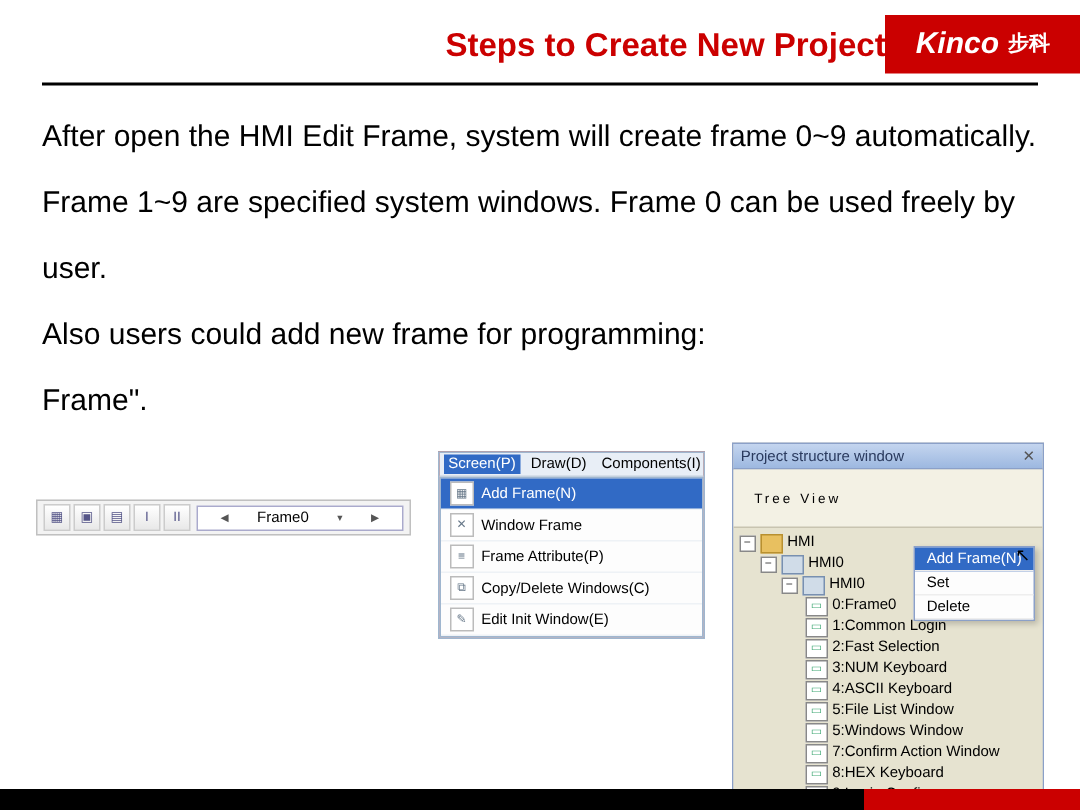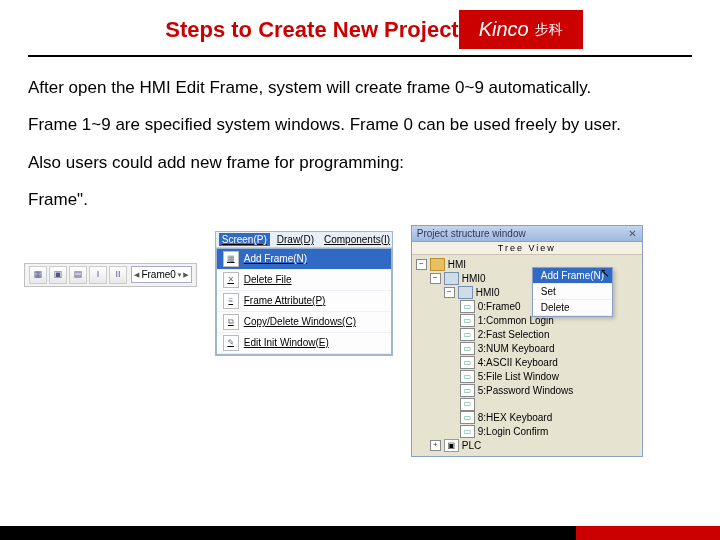--- a/index.html
+++ b/index.html
@@ -7,50 +7,50 @@
     width: 720px;
     height: 540px;
     background: #fff;
     font-family: Arial, sans-serif;
     position: relative;
     overflow: hidden;
   }
   .header {
     display: flex;
     align-items: center;
-    justify-content: center;
+    justify-content: flex-end;
     padding: 10px 0 0 28px;
   }
   .title {
     color: #cb0000;
     font-size: 22px;
     font-weight: bold;
   }
   .brand {
     background: #cb0000;
     color: #fff;
     font-size: 20px;
-    font-weight: normal;
+    font-weight: bold;
     padding: 8px 20px;
     font-style: italic;
   }
   .brand-cn {
     font-style: normal;
     font-size: 14px;
     margin-left: 6px;
     vertical-align: 2px;
   }
   .hr {
     height: 2px;
     background: #000;
     margin: 6px 28px 0 28px;
   }
   .content {
     padding: 12px 28px 0 28px;
-    font-size: 17px;
+    font-size: 20px;
     line-height: 2.2;
     color: #000;
   }
   .content ul {
     list-style: none;
     padding: 0;
     margin: 0;
   }
   .content li::before {
     content: "●";
@@ -102,36 +102,35 @@
     line-height: 14px;
     text-align: center;
     color: #558;
   }
   .tsel {
     display: flex;
     align-items: center;
     border: 1px solid #aac;
     background: #fff;
     height: 15px;
-    padding: 0 2px;
-    gap: 2px;
+    padding: 0 15px;
+    gap: 19px;
     margin-left: 2px;
   }
   .tdrop {
     font-size: 7px;
     color: #555;
   }
   
   .menu-shot {
     border: 1px solid #9fb6cf;
     background: #7f1d1d;
     font-size: 10px;
     width: 176px;
     margin-top: 6px;
-    text-decoration: underline;
   }
   .menubar {
     display: flex;
     background: #e8eef6;
     border-bottom: 1px solid #c3d0de;
     padding: 1px 3px;
     gap: 4px;
     font-size: 10px;
   }
   .menubar .mi {
@@ -185,22 +184,22 @@
     align-items: center;
     border-bottom: 1px solid #8ba0c8;
     font-size: 10px;
   }
   .tree-close {
     font-size: 10px;
     color: #555;
   }
   .tree-view-lbl {
     background: #f3f1e4;
-    text-align: center;
-    padding: 1px;
+    text-align: left;
+    padding: 14px;
     border-bottom: 1px solid #c8c4b0;
     letter-spacing: 2px;
     font-size: 9px;
   }
   .tree {
     background: #e6e3d0;
     padding: 3px 4px 3px 4px;
     line-height: 14px;
   }
   .tree .node {
@@ -339,21 +338,21 @@
       <span class="mi">Draw(D)</span>
       <span class="mi">Components(I)</span>
     </div>
     <div class="popup">
       <div class="pi hl">
           <span class="ic">▦</span>
           <span>Add Frame(N)</span>
         </div>
       <div class="pi">
           <span class="ic">✕</span>
-          <span>Delete File</span>
+          <span>Window Frame</span>
         </div>
       <div class="pi">
           <span class="ic">≡</span>
           <span>Frame Attribute(P)</span>
         </div>
       <div class="pi">
           <span class="ic">⧉</span>
           <span>Copy/Delete Windows(C)</span>
         </div>
       <div class="pi">
@@ -405,24 +404,25 @@
         <div class="node indent3">
             <span class="ticon win">▭</span>
             <span>4:ASCII Keyboard</span>
           </div>
         <div class="node indent3">
             <span class="ticon win">▭</span>
             <span>5:File List Window</span>
           </div>
         <div class="node indent3">
             <span class="ticon win">▭</span>
-            <span>5:Password Windows</span>
-          </div>
-        <div class="node indent3">
-            <span class="ticon win">▭</span>
+            <span>5:Windows Window</span>
+          </div>
+        <div class="node indent3">
+            <span class="ticon win">▭</span>
+            <span>7:Confirm Action Window</span>
           </div>
         <div class="node indent3">
             <span class="ticon win">▭</span>
             <span>8:HEX Keyboard</span>
           </div>
         <div class="node indent3">
             <span class="ticon win">▭</span>
             <span>9:Login Confirm</span>
           </div>
         <div class="node indent1">

